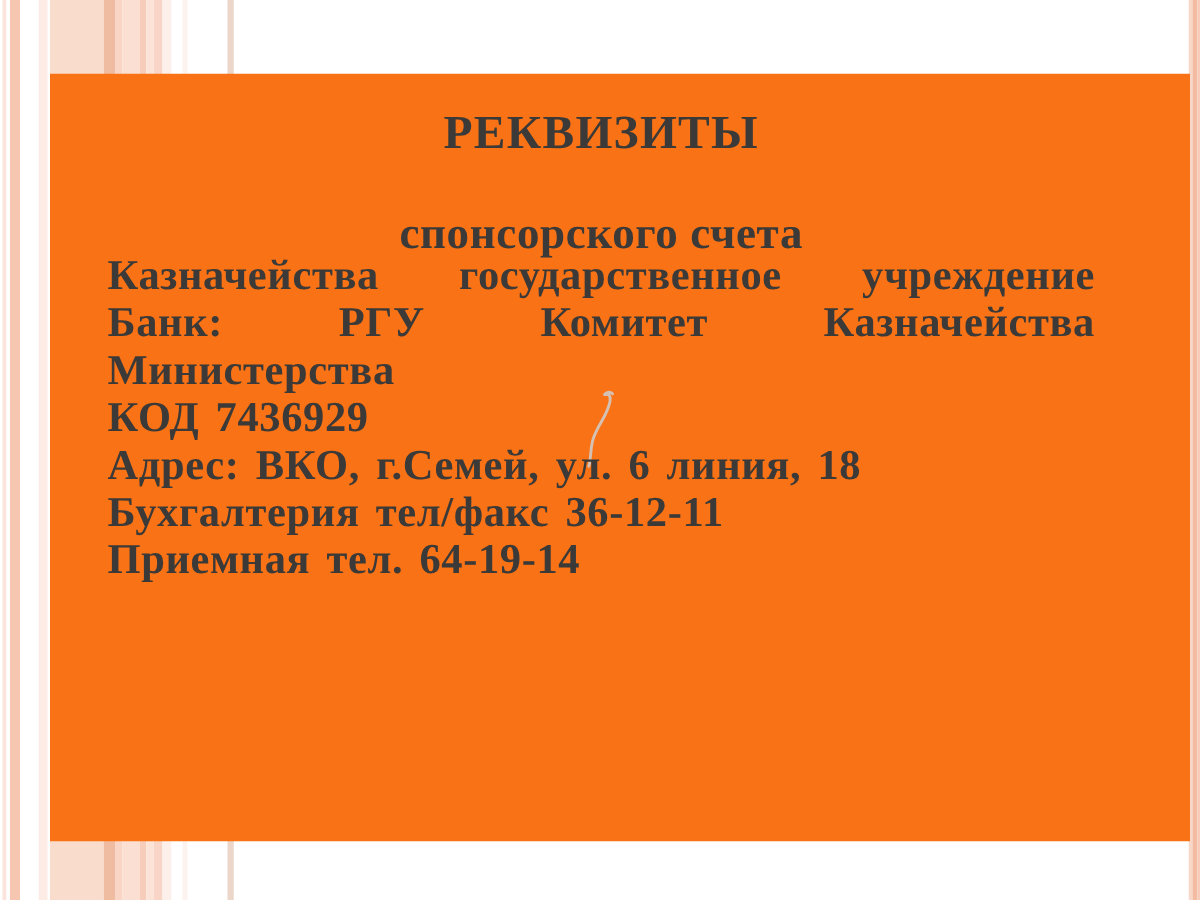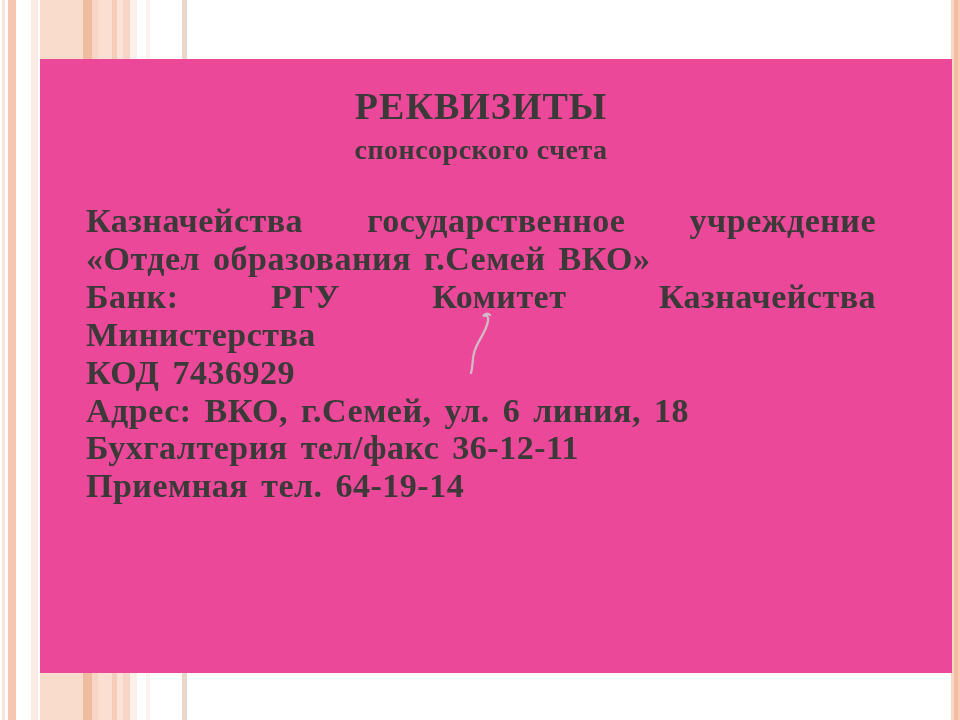--- a/index.html
+++ b/index.html
@@ -40,23 +40,24 @@
     width: 790px;
     text-align: center;
     font-weight: 700;
   }
   .title {
     font-size: 38px;
     line-height: 46px;
     letter-spacing: 1px;
   }
   .subtitle {
-    font-size: 28px;
+    font-size: 36px;
     line-height: 42px;
     letter-spacing: 0.5px;
+    margin-top: 36px;
   }
   .body {
     position: absolute;
     left: 46px;
     top: 143px;
     width: 790px;
     font-weight: 700;
     font-size: 34px;
     line-height: 37.9px;
     letter-spacing: 0.5px;
@@ -94,34 +95,33 @@
       <div class="stripe" style="left: 117px; width: 6px; background: rgb(251, 227, 216);"></div>
       <div class="stripe" style="left: 123px; width: 7px; background: rgb(248, 213, 198);"></div>
       <div class="stripe" style="left: 130px; width: 7px; background: rgb(253, 240, 234);"></div>
       <div class="stripe" style="left: 146px; width: 4px; background: rgb(253, 243, 238);"></div>
       <div class="stripe" style="left: 182px; width: 5px; background: rgb(236, 214, 201);"></div>
       <div class="stripe" style="left: 951px; width: 3px; background: rgb(249, 215, 200);"></div>
       <div class="stripe" style="left: 954px; width: 4px; background: rgb(242, 187, 162);"></div>
       <div class="stripe" style="left: 958px; width: 2px; background: rgb(247, 205, 185);"></div>
     </div>
 
-  <div class="page" style="color: rgb(59, 58, 56); background: #ec4899;">
+  <div class="page" style="color: rgb(59, 58, 56); background: #f97316;">
 
     <svg class="artifact" width="40" height="115" viewBox="0 0 40 115">
       <path d="M25 8 Q22 5 18 9 Q24 7 23 14 C21 26 12 34 9 46 C7 54 8 60 6 66" fill="none" stroke="#cfcfcf" stroke-width="2.3" stroke-linecap="round" opacity="0.85"></path>
     </svg>
 
     <div class="heading">
       <div class="title">РЕКВИЗИТЫ</div>
       <div class="subtitle">спонсорского счета</div>
     </div>
 
     <div class="body" id="lines">
         <div class="line justify">Казначейства государственное учреждение</div>
-        <div class="line">«Отдел образования г.Семей ВКО»</div>
         <div class="line justify">Банк: РГУ Комитет Казначейства Министерства</div>
         <div class="line">КОД 7436929</div>
         <div class="line">Адрес: ВКО, г.Семей, ул. 6 линия, 18</div>
         <div class="line">Бухгалтерия тел/факс 36-12-11</div>
         <div class="line">Приемная тел. 64-19-14</div>
       </div>
 
   </div>
 </div>
 

